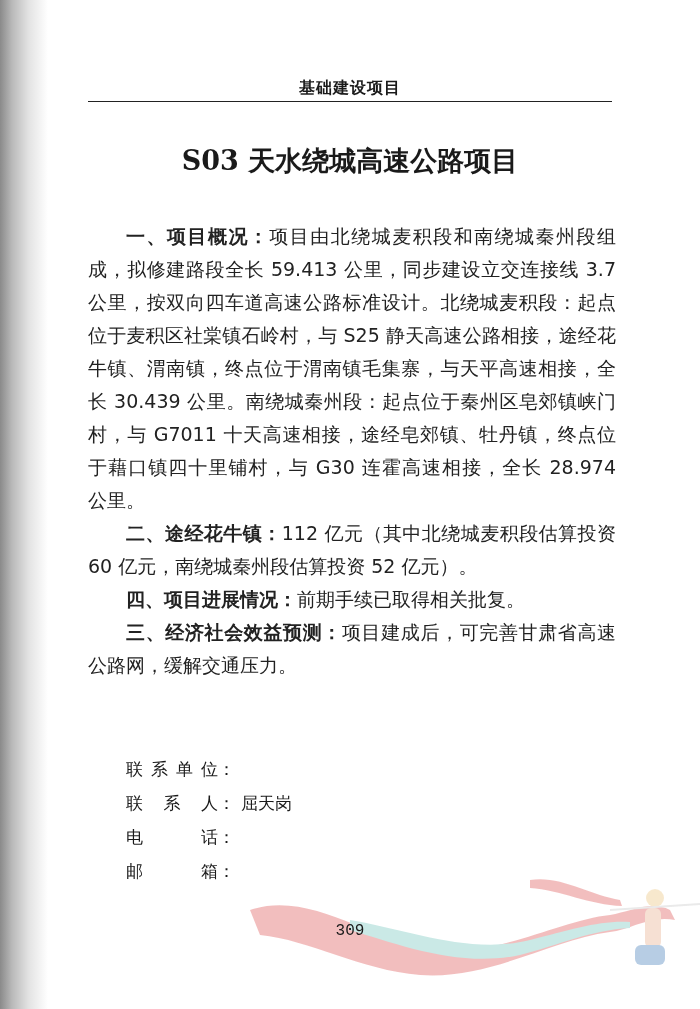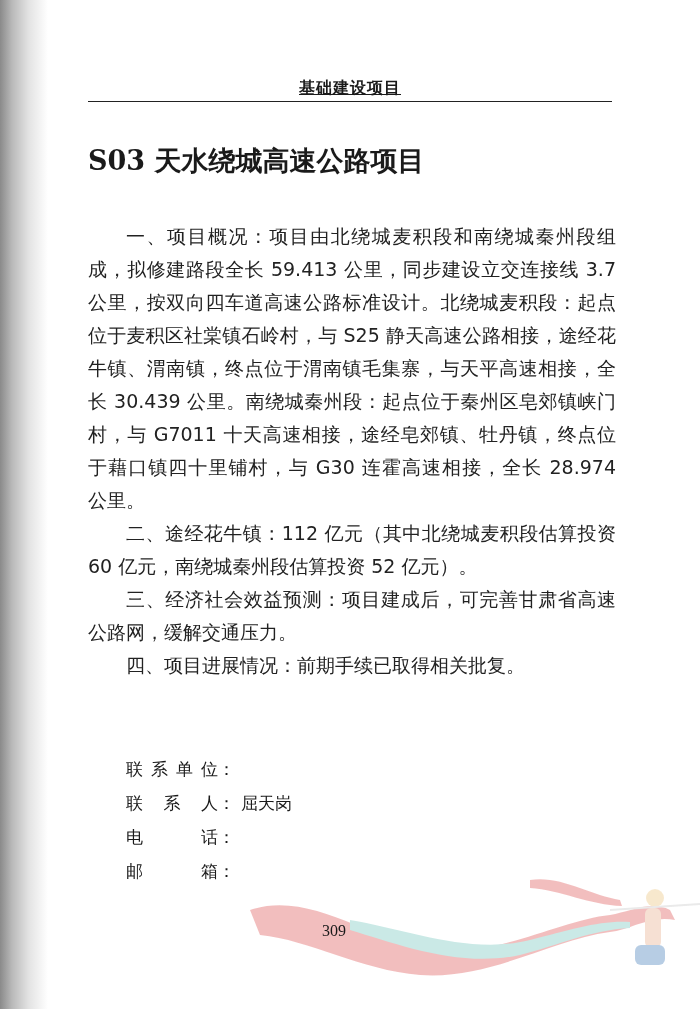--- a/index.html
+++ b/index.html
@@ -10,68 +10,67 @@
       color: #1a1a1a;
     }
     .spine {
       position: absolute; left: 0; top: 0; width: 48px; height: 1009px;
       background: linear-gradient(to right, #8a8a8a 0%, #b9b9b9 25%, #e3e3e3 60%, #ffffff 100%);
     }
     .running-head {
       position: absolute; left: 88px; top: 78px; width: 524px;
       text-align: center; font-size: 16px; font-weight: bold; letter-spacing: 1px;
       font-family: "DejaVu Sans", sans-serif;
-      text-decoration: underline;
     }
     .head-rule {
       position: absolute; left: 88px; top: 101px; width: 524px; height: 0;
       border-top: 1.5px solid #222;
     }
     .title {
       position: absolute; left: 88px; top: 143px; width: 524px;
-      font-size: 27px; font-weight: bold;
+      text-align: center; font-size: 27px; font-weight: bold;
     }
     .body-text {
       position: absolute; left: 88px; top: 220px; width: 528px;
       font-size: 19px; line-height: 33px; text-align: justify;
       font-family: "DejaVu Sans", sans-serif; color: #222;
     }
     .para { margin: 0; text-indent: 2em; }
-    .para .lead { font-weight: normal; }
+    .para .lead { font-weight: bold; }
     .contact {
       position: absolute; left: 126px; top: 752px;
       font-size: 17px; line-height: 34px; font-family: "DejaVu Serif", serif;
     }
     .contact-row { display: flex; white-space: nowrap; }
     .contact-row .lbl { width: 92px; display: flex; justify-content: space-between; }
     .contact-row .val { margin-left: 6px; }
     .page-number {
       position: absolute; left: 322px; top: 922px; width: 56px;
-      text-align: left; font-size: 16px; font-family: Liberation Serif, serif;
+      text-align: center; font-size: 16px; font-family: Liberation Mono, monospace;
     }
     .deco {
       position: absolute; left: 230px; top: 860px; width: 470px; height: 130px;
       opacity: 0.55;
     }
   </style>
 </head>
 <body>
 
 <div class="spine"></div>
 
 <div class="running-head">基础建设项目</div>
 <div class="head-rule"></div>
 
 <div class="title">S03 天水绕城高速公路项目</div>
 
 <div class="body-text">
   <p class="para"><span class="lead">一、项目概况：</span><span>项目由北绕城麦积段和南绕城秦州段组成，拟修建路段全长 59.413 公里，同步建设立交连接线 3.7 公里，按双向四车道高速公路标准设计。北绕城麦积段：起点位于麦积区社棠镇石岭村，与 S25 静天高速公路相接，途经花牛镇、渭南镇，终点位于渭南镇毛集寨，与天平高速相接，全长 30.439 公里。南绕城秦州段：起点位于秦州区皂郊镇峡门村，与 G7011 十天高速相接，途经皂郊镇、牡丹镇，终点位于藉口镇四十里铺村，与 G30 连霍高速相接，全长 28.974 公里。</span></p>
   <p class="para"><span class="lead">二、途经花牛镇：</span><span>112 亿元（其中北绕城麦积段估算投资 60 亿元，南绕城秦州段估算投资 52 亿元）。</span></p>
+  <p class="para"><span class="lead">四、项目进展情况：</span><span>前期手续已取得相关批复。</span></p>
   <p class="para"><span class="lead">三、经济社会效益预测：</span><span>项目建成后，可完善甘肃省高速公路网，缓解交通压力。</span></p>
-  <p class="para"><span class="lead">四、项目进展情况：</span><span>前期手续已取得相关批复。</span></p>
 </div>
 
 <div class="contact">
   <div class="contact-row">
     <span class="lbl">
       <span>联</span>
         <span>系</span>
         <span>单</span>
         <span>位</span>
     </span>

